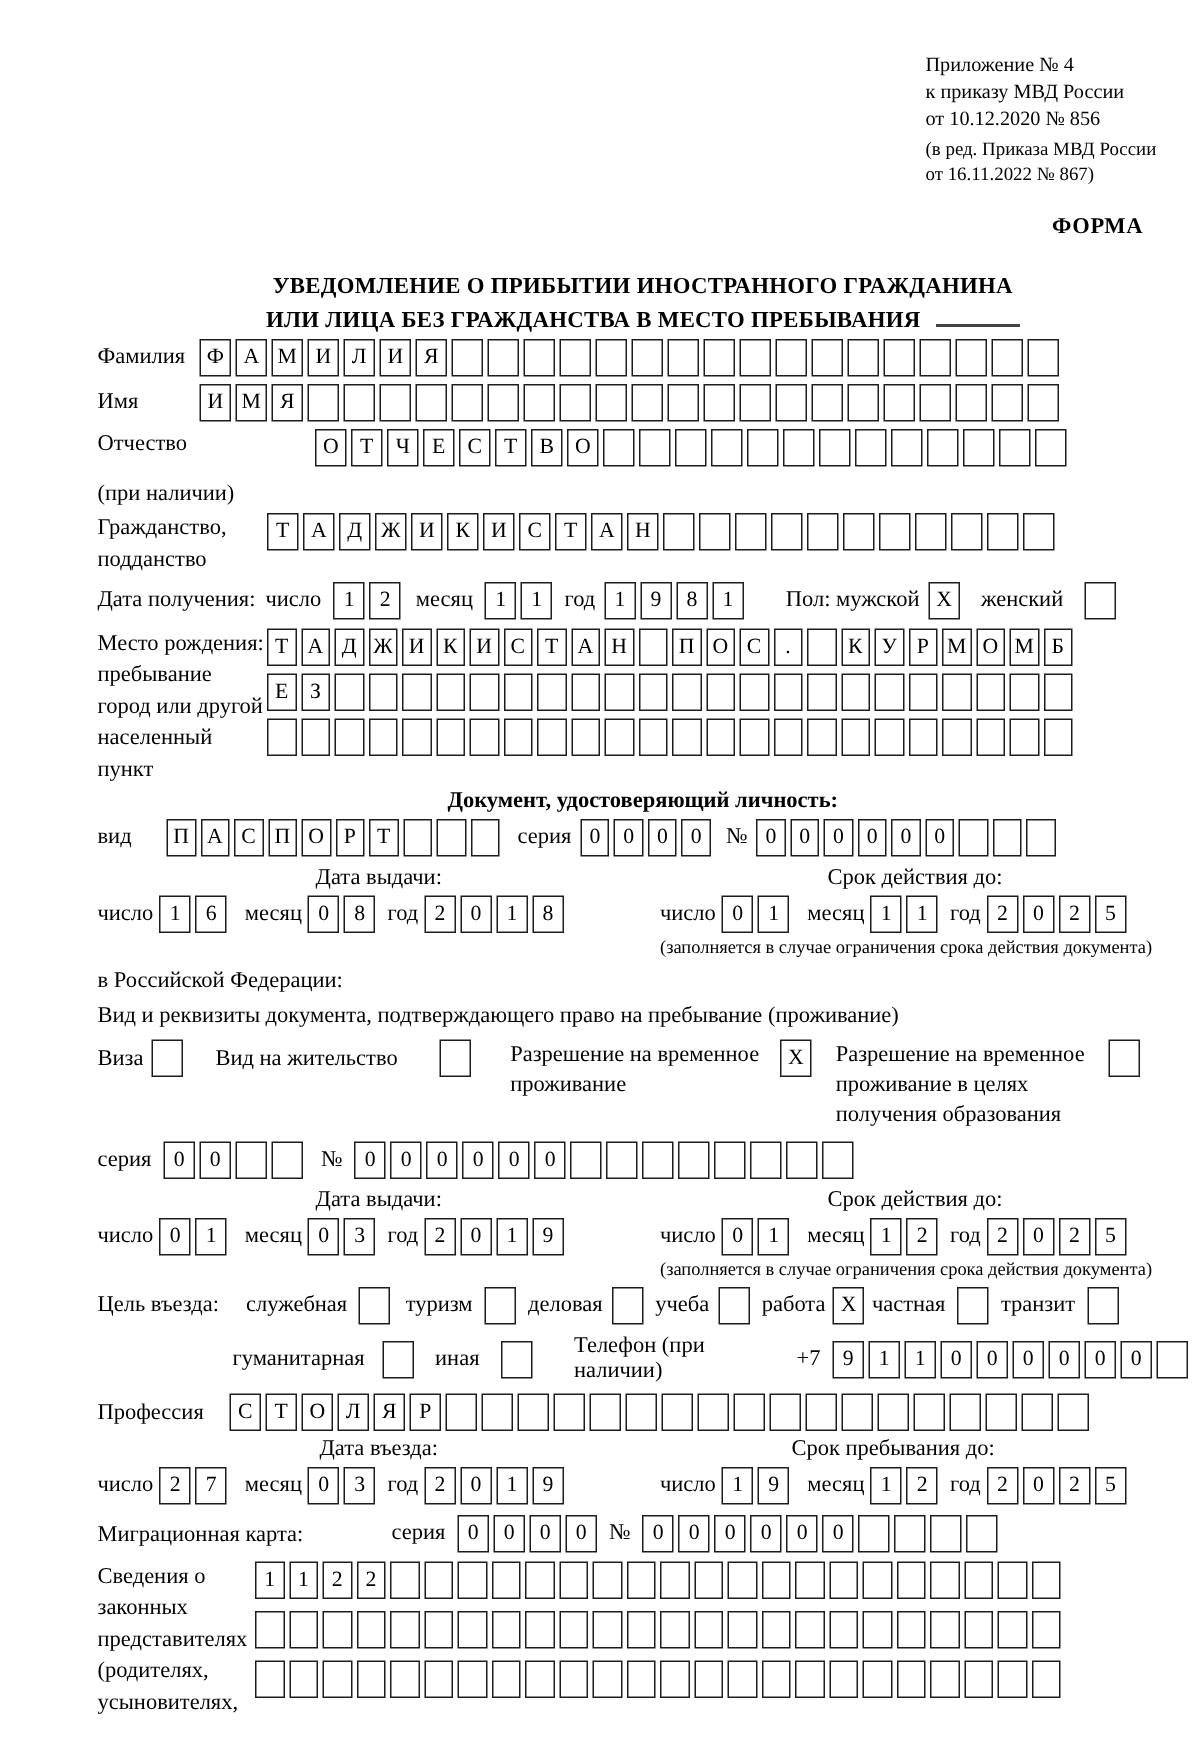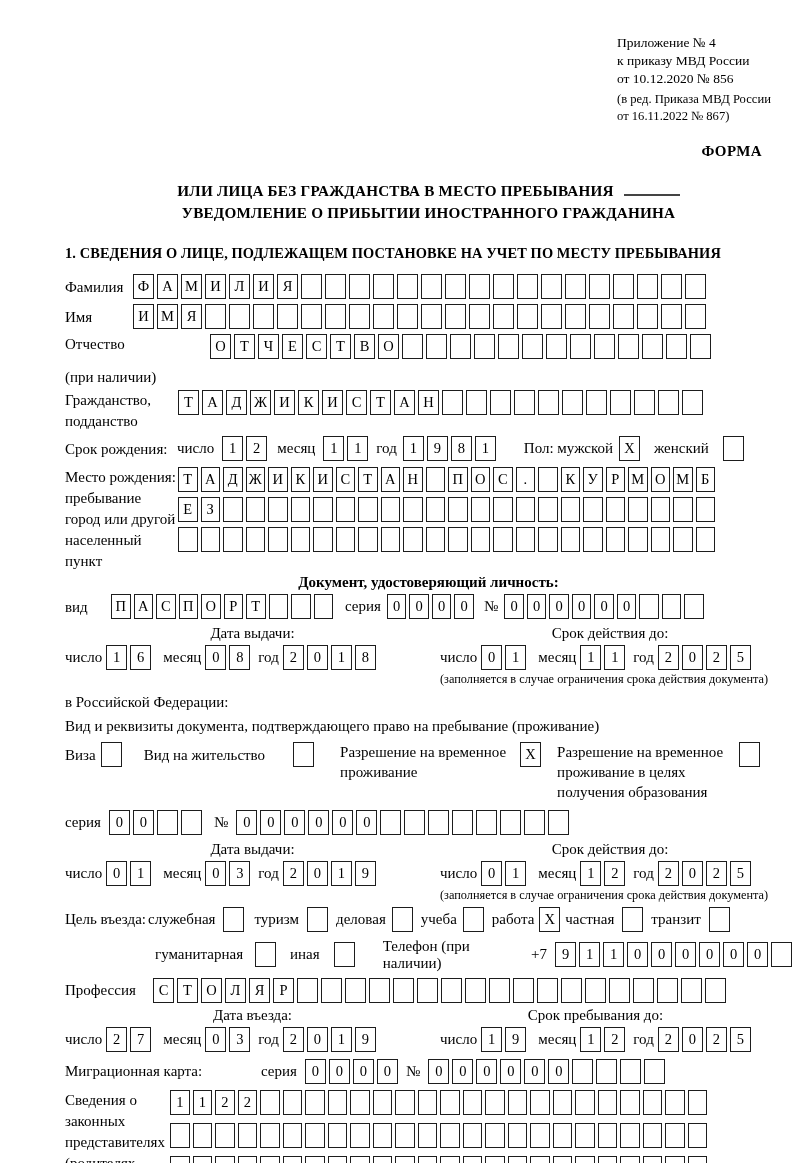--- a/index.html
+++ b/index.html
@@ -41,27 +41,26 @@
     <div>от 10.12.2020 № 856</div>
     <div class="sub">
       <div>(в ред. Приказа МВД России</div>
       <div>от 16.11.2022 № 867)</div>
     </div>
   </div>
 
   <div class="forma">ФОРМА</div>
 
   <div class="title">
+    <div>УВЕДОМЛЕНИЕ О ПРИБЫТИИ ИНОСТРАННОГО ГРАЖДАНИНА</div>
     <div>
       <span>ИЛИ ЛИЦА БЕЗ ГРАЖДАНСТВА В МЕСТО ПРЕБЫВАНИЯ</span><span class="blank"></span>
     </div>
-    <div>УВЕДОМЛЕНИЕ О ПРИБЫТИИ ИНОСТРАННОГО ГРАЖДАНИНА</div>
-  </div>
-
-  <div class="sec">1. СВЕДЕНИЯ О ЛИЦЕ, ПОДЛЕЖАЩЕМ ПОСТАНОВКЕ НА УЧЕТ ПО МЕСТУ ПРЕБЫВАНИЯ</div>
+  </div>
+
 
   <div class="frow" style="margin-bottom:5px;">
     <div class="flabel" style="width:68px;">Фамилия</div>
     <div class="boxes">
         <span class="cell">Ф</span>
         <span class="cell">А</span>
         <span class="cell">М</span>
         <span class="cell">И</span>
         <span class="cell">Л</span>
         <span class="cell">И</span>
@@ -171,21 +170,21 @@
         <span class="cell"></span>
         <span class="cell"></span>
         <span class="cell"></span>
         <span class="cell"></span>
         <span class="cell"></span>
         <span class="cell"></span>
       </div>
   </div>
 
   <div class="frow" style="margin-bottom:6px;">
-    <div class="flabel" style="width:112px;">Срок рождения:</div>
+    <div class="flabel" style="width:112px;">Дата получения:</div>
     <span class="dlbl">число</span>
     <div class="boxes" style="margin-left:6px;">
         <span class="cell">1</span>
         <span class="cell">2</span>
       </div>
     <span class="dlbl" style="margin-left:10px;">месяц</span>
     <div class="boxes" style="margin-left:6px;">
         <span class="cell">1</span>
         <span class="cell">1</span>
       </div>
@@ -482,21 +481,21 @@
             <span class="cell">2</span>
             <span class="cell">5</span>
           </div>
       </div>
       <div class="mini note-r">(заполняется в случае ограничения срока действия документа)</div>
     </div>
   </div>
 
   <div class="frow" style="margin-top:4px;margin-bottom:6px;">
     <span>Цель въезда:</span>
-    <span style="margin-left:2px;text-align:center;">служебная</span>
+    <span style="margin-left:18px;text-align:center;">служебная</span>
     <div class="boxes" style="margin-left:8px;">
         <span class="cell"></span>
       </div>
     <span style="margin-left:10px;">туризм</span>
     <div class="boxes" style="margin-left:8px;">
         <span class="cell"></span>
       </div>
     <span style="margin-left:8px;">деловая</span>
     <div class="boxes" style="margin-left:6px;">
         <span class="cell"></span>

